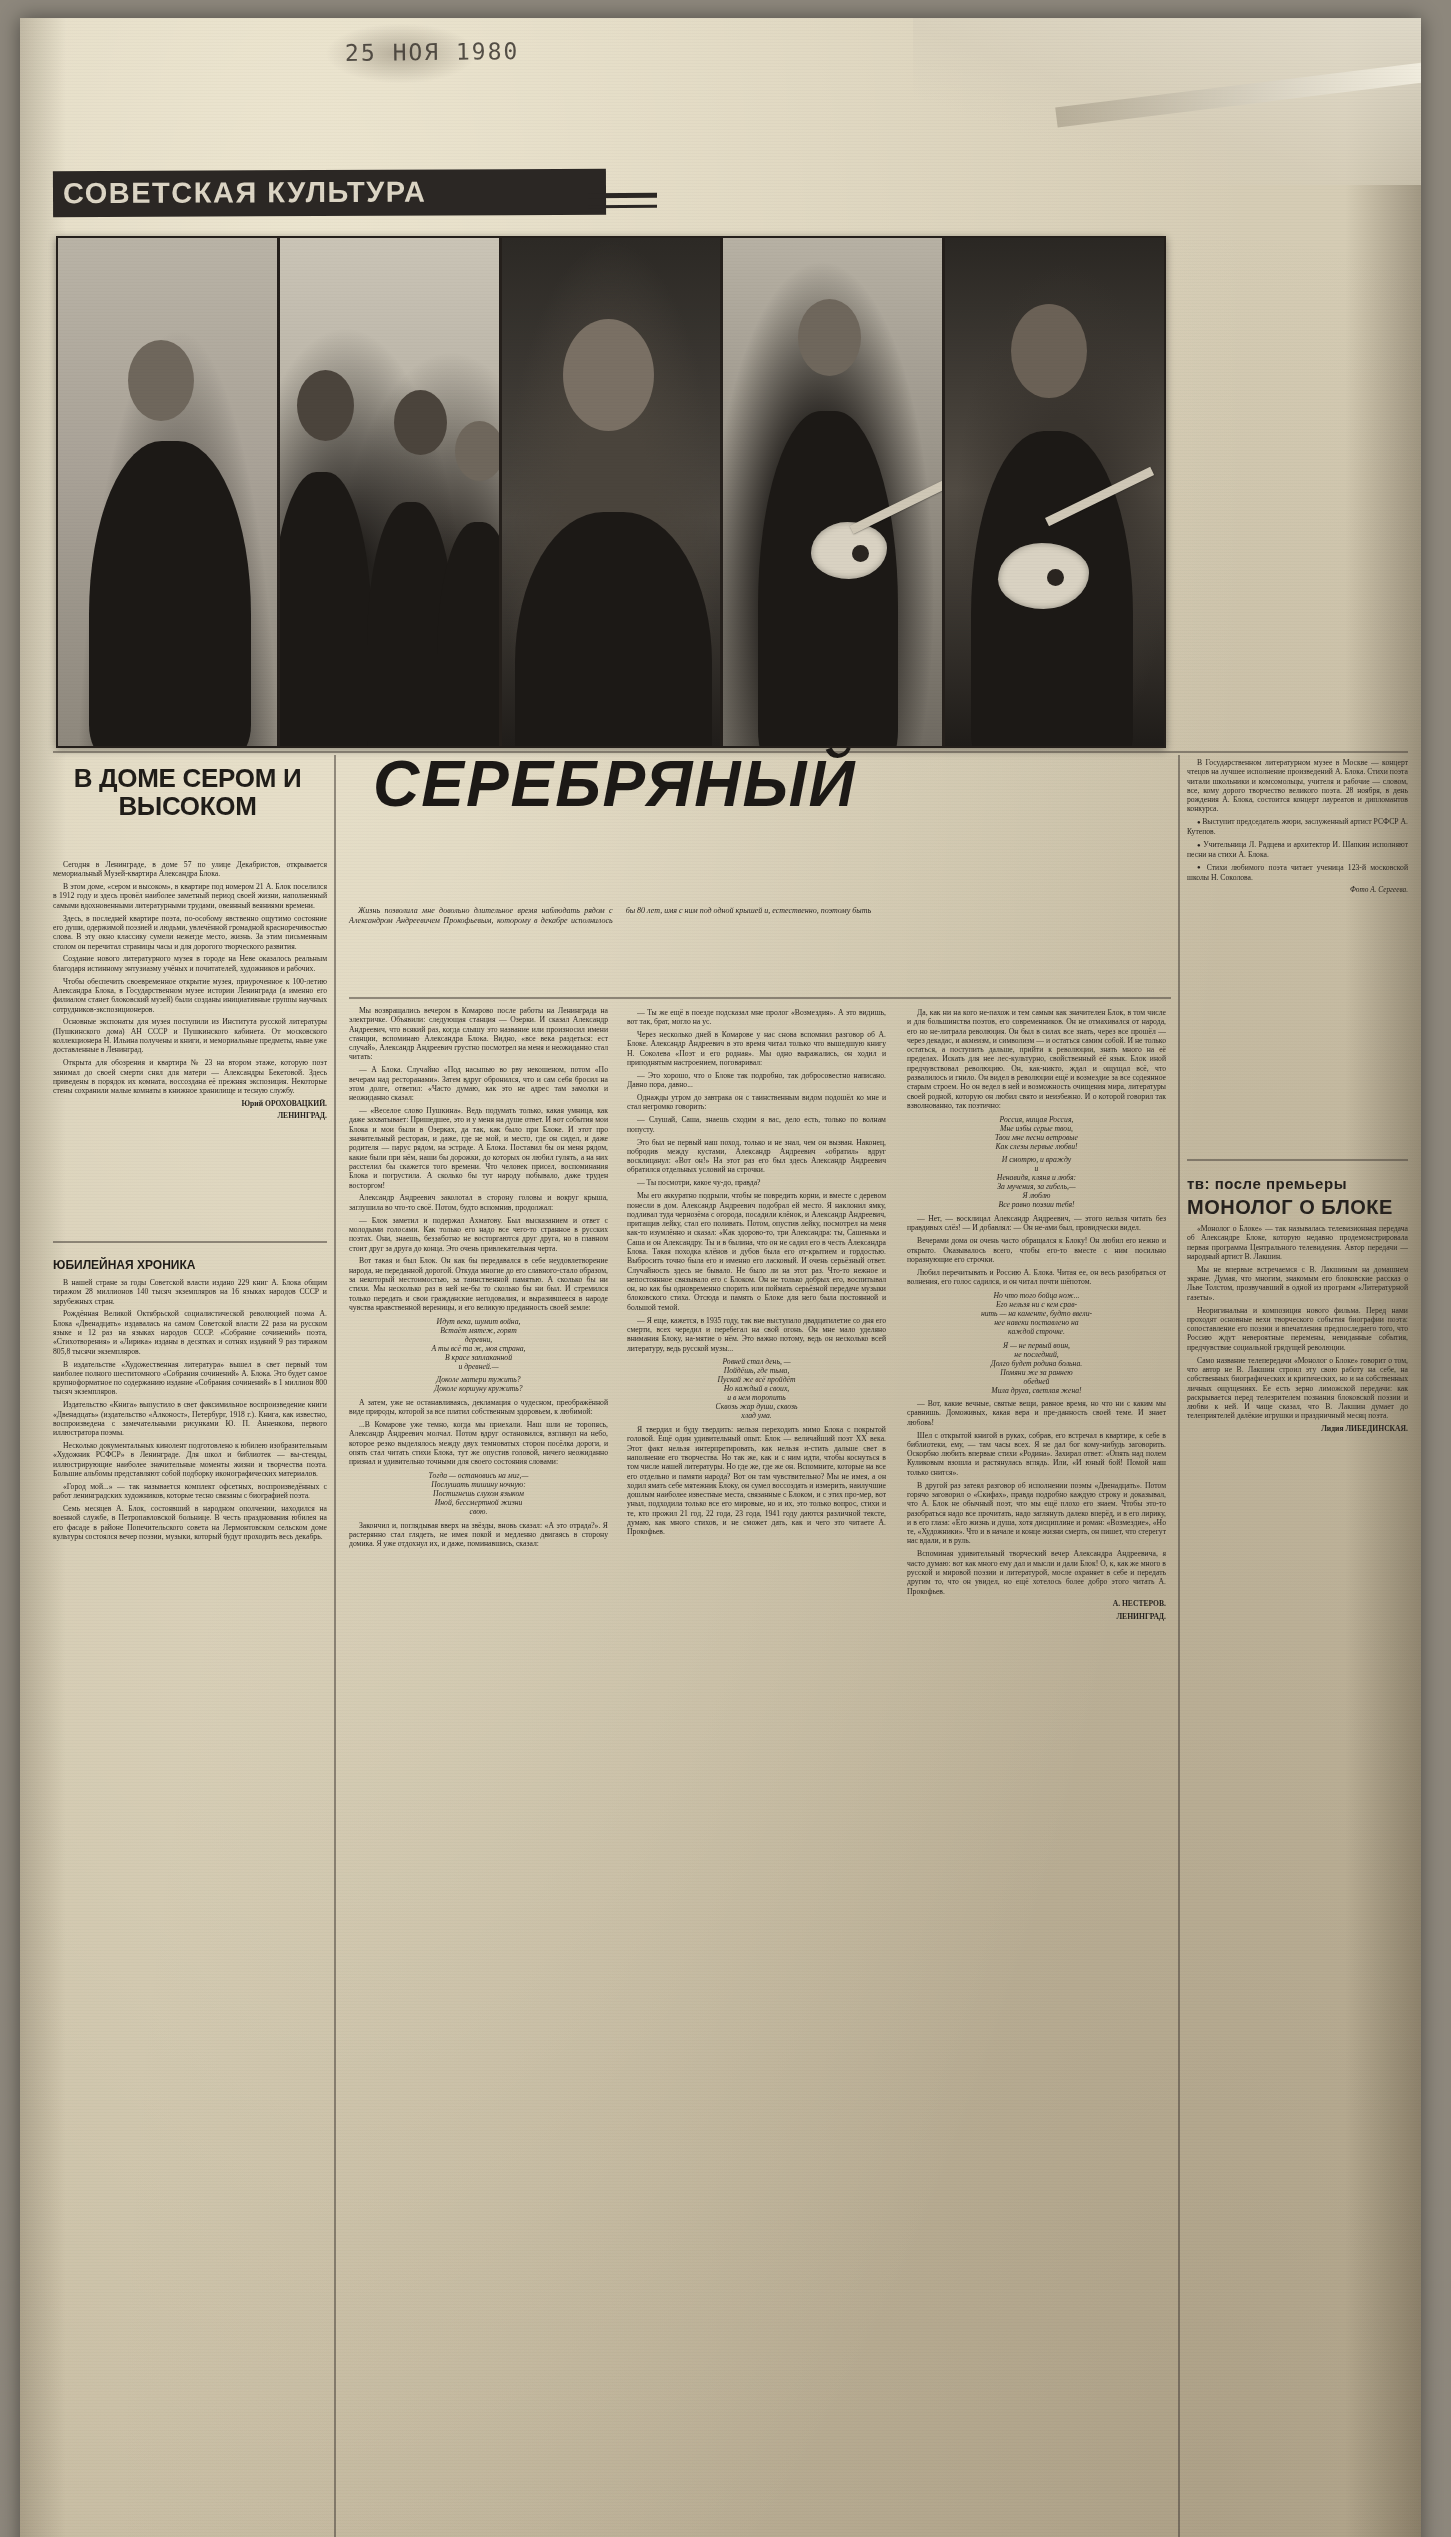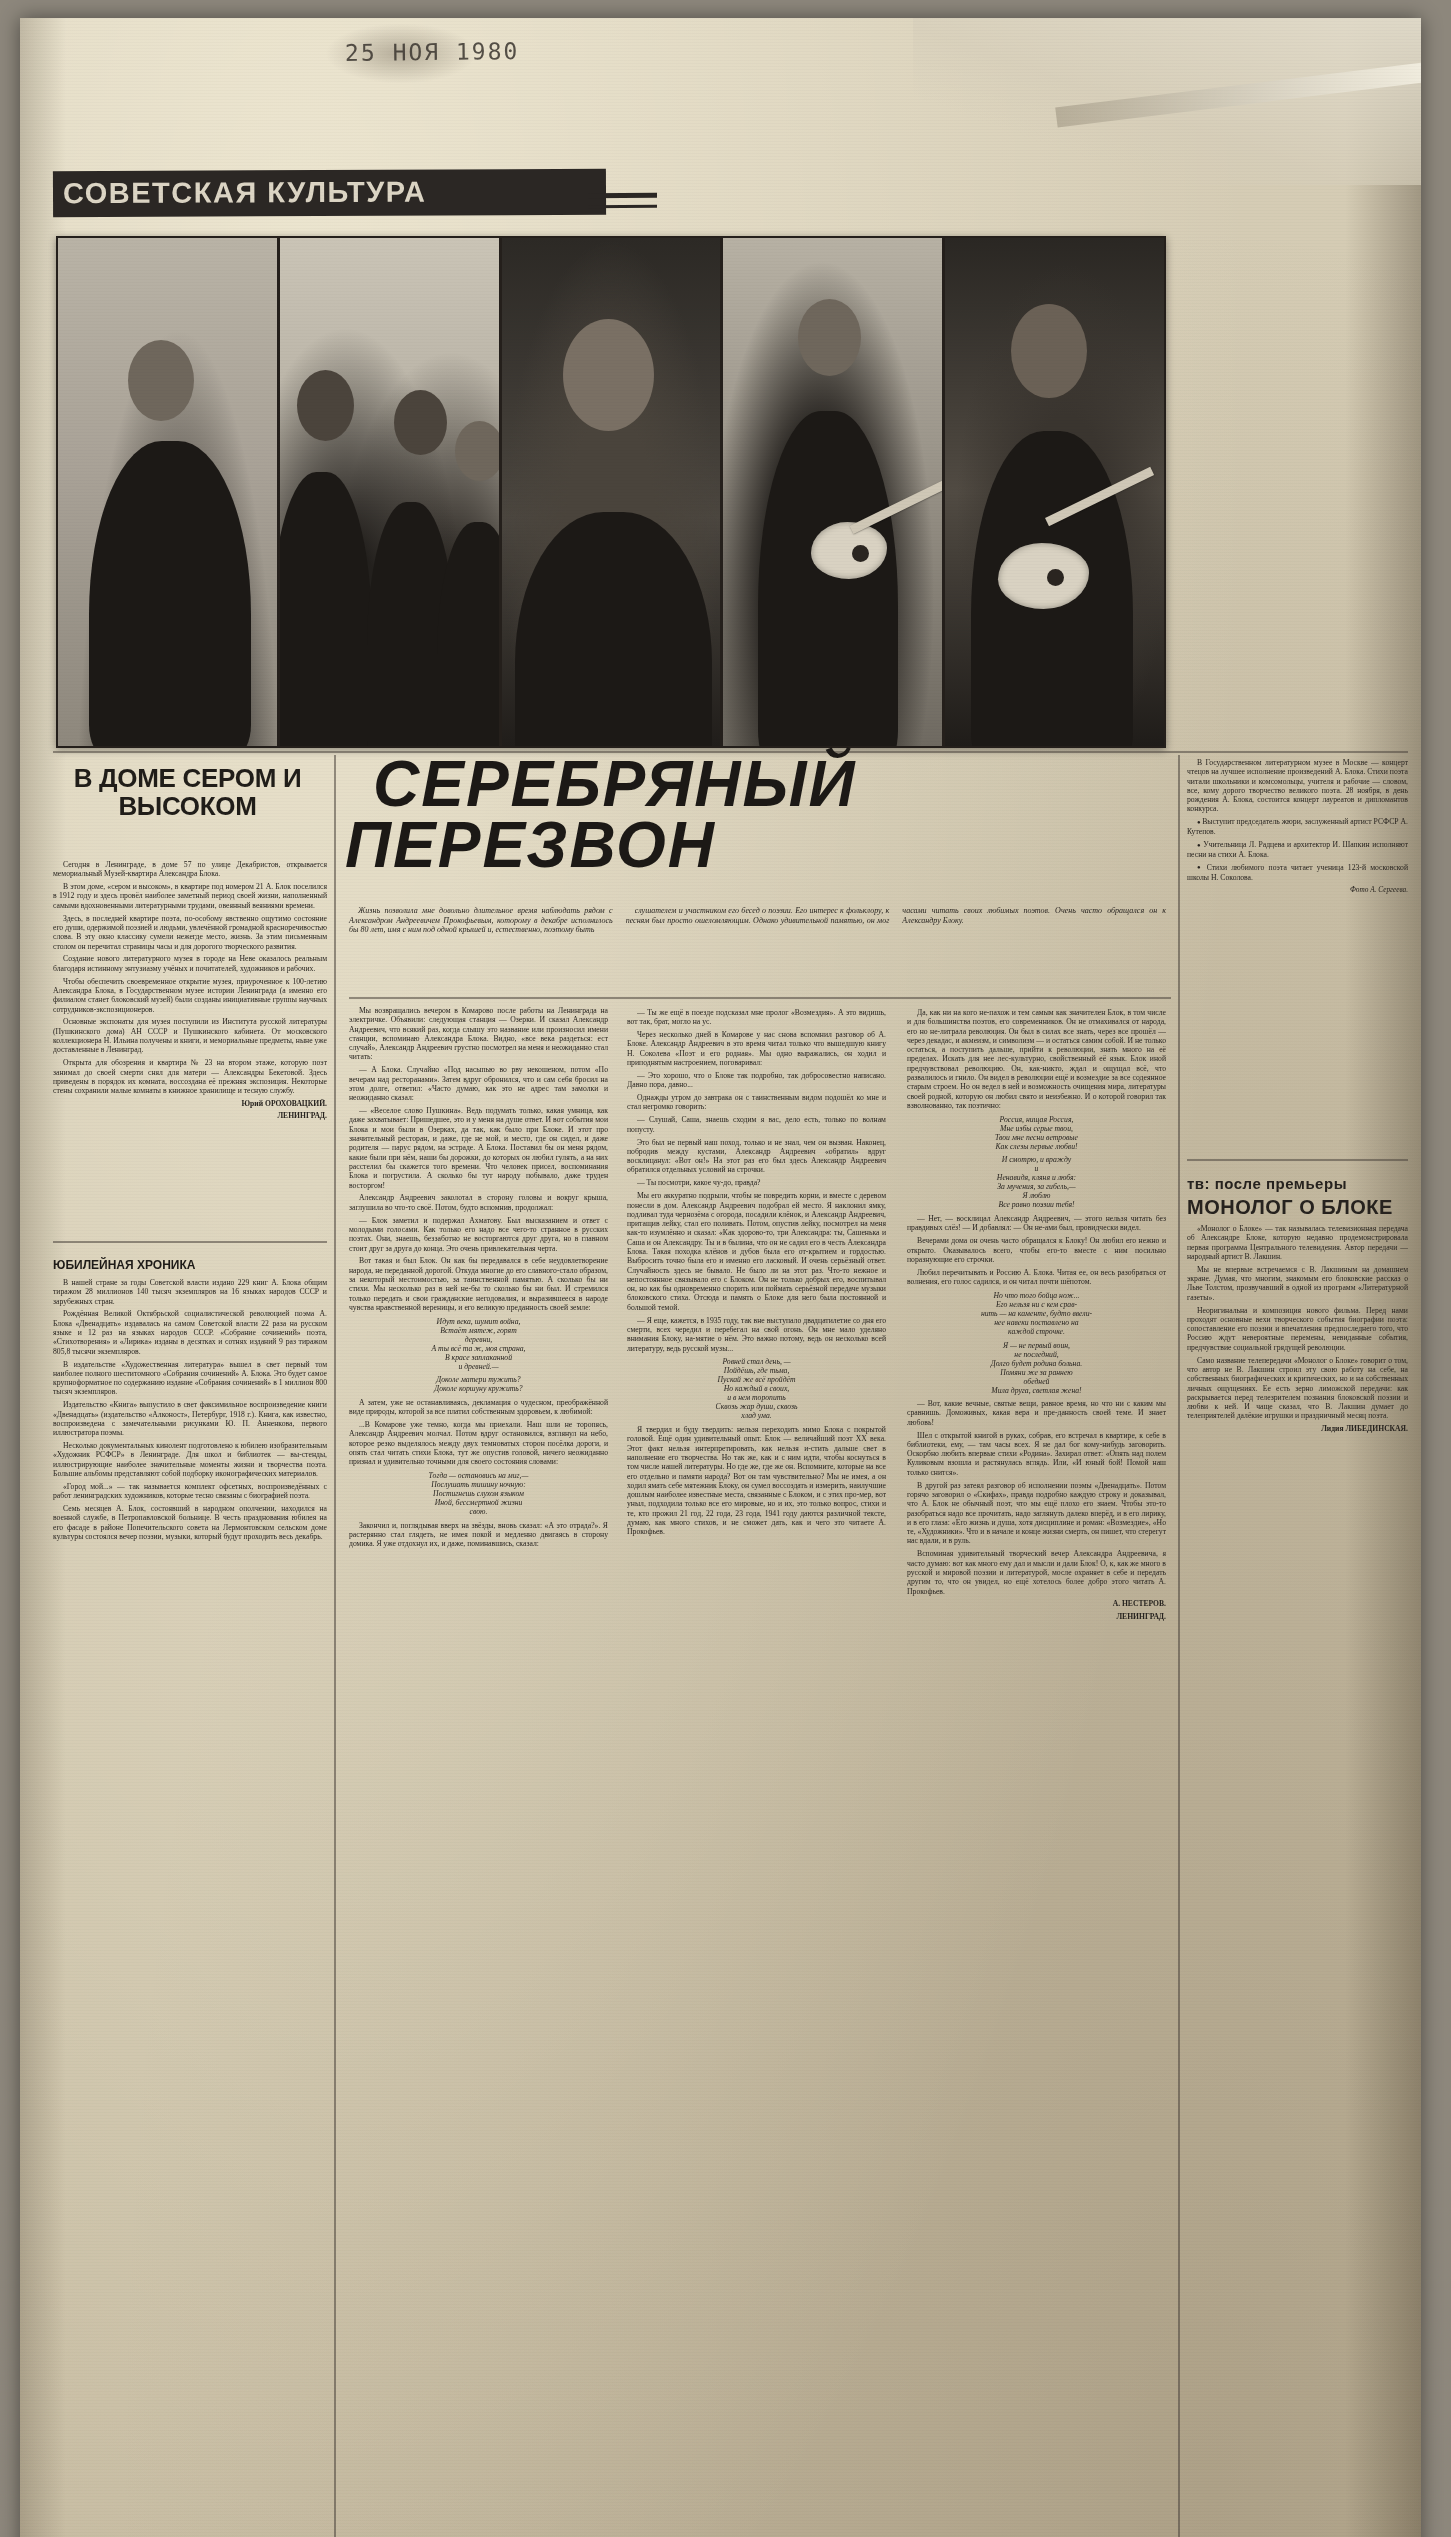--- a/index.html
+++ b/index.html
@@ -344,26 +344,24 @@
     <div class="hrule" style="left:33px; top:1223px; width:274px;"></div>
     <div class="hrule" style="left:329px; top:979px; width:822px;"></div>
     <div class="hrule" style="left:1167px; top:1141px; width:221px;"></div>
 
     <div class="hl-left">
       <span>В ДОМЕ СЕРОМ И ВЫСОКОМ</span>
     </div>
 
     <div class="hl-main">
       <div class="l1">СЕРЕБРЯНЫЙ</div>
-      <div class="l2">ПЕРЕЗВОН</div>
     </div>
 
     <div class="lead">
       <p style="margin:0 0 3px 0;text-indent:9px;">Жизнь позволила мне довольно длительное время наблюдать рядом с Александром Андреевичем Прокофьевым, которому в декабре исполнилось бы 80 лет, имя с ним под одной крышей и, естественно, поэтому быть</p>
-      <p style="margin:0;text-indent:9px;">слушателем и участником его бесед о поэзии. Его интерес к фольклору, к песням был просто ошеломляющим. Однако удивительной памятью, он мог часами читать своих любимых поэтов. Очень часто обращался он к Александру Блоку.</p>
     </div>
 
     <div class="col" style="left:33px; top:842px; width:274px;">
       <p>Сегодня в Ленинграде, в доме 57 по улице Декабристов, открывается мемориальный Музей-квартира Александра Блока.</p>
       <p>В этом доме, «сером и высоком», в квартире под номером 21 А. Блок поселился в 1912 году и здесь провёл наиболее заметный период своей жизни, наполненный самыми вдохновенными литературными трудами, овеянный веяниями времени.</p>
       <p>Здесь, в последней квартире поэта, по-особому явственно ощутимо состояние его души, одержимой поэзией и людьми, увлечённой громадной красноречивостью слова. В эту окно классику сумели нежегде место, жизнь. За этим письменным столом он перечитал страницы часы и для дорогого творческого развития.</p>
       <p>Создание нового литературного музея в городе на Неве оказалось реальным благодаря истинному энтузиазму учёных и почитателей, художников и рабочих.</p>
       <p>Чтобы обеспечить своевременное открытие музея, приуроченное к 100-летию Александра Блока, в Государственном музее истории Ленинграда (а именно его филиалом станет блоковский музей) были созданы инициативные группы научных сотрудников-экспозиционеров.</p>
       <p>Основные экспонаты для музея поступили из Института русской литературы (Пушкинского дома) АН СССР и Пушкинского кабинета. От московского коллекционера Н. Ильина получены и книги, и мемориальные предметы, ныне уже доставленные в Ленинград.</p>
       <p>Открыта для обозрения и квартира № 23 на втором этаже, которую поэт занимал до своей смерти снял для матери — Александры Бекетовой. Здесь приведены в порядок их комната, воссоздана её прежняя экспозиция. Некоторые стены сохранили малые комнаты в книжное хранилище и тесную службу.</p>

